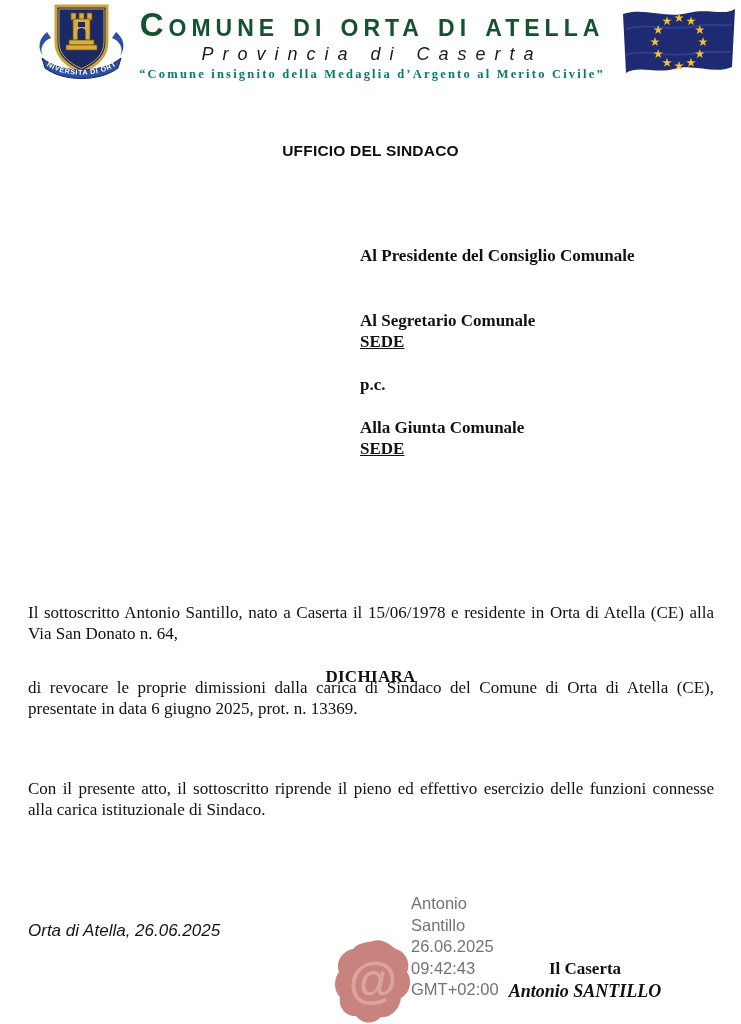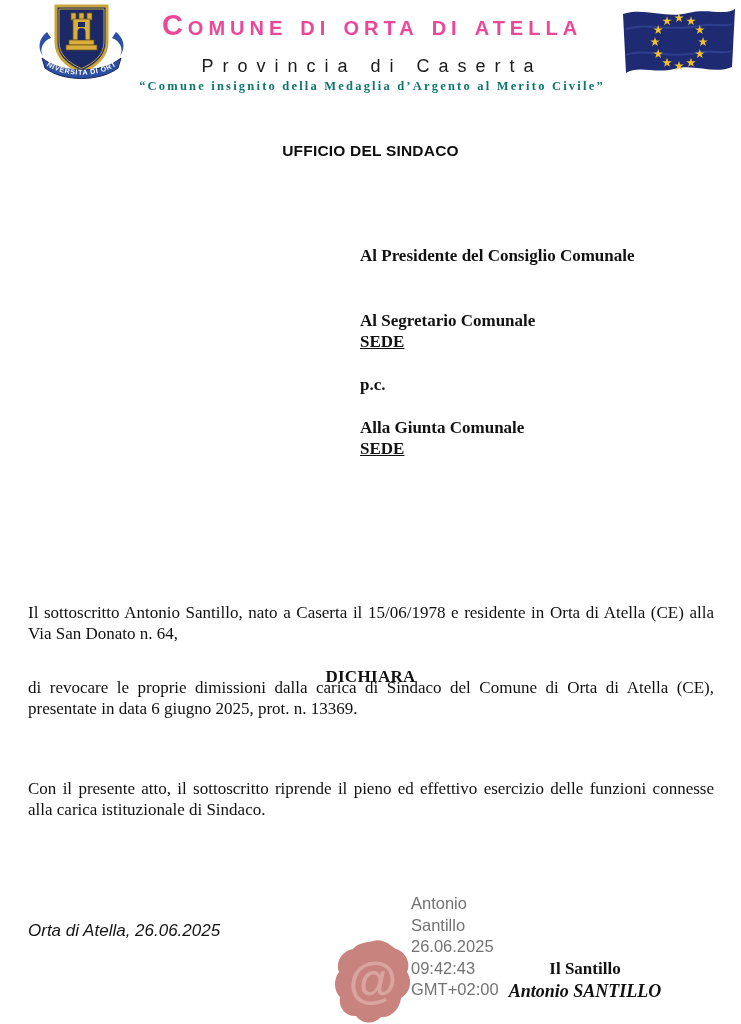--- a/index.html
+++ b/index.html
@@ -21,35 +21,36 @@
   .eu-flag { position: absolute; left: 618px; top: 5px; width: 122px; height: 75px; }
   .head-text {
     position: absolute; left: 128px; top: 10px; width: 488px;
     text-align: center;
   }
   .head-title {
     font-family: "Liberation Sans", sans-serif;
     font-variant: small-caps;
     text-transform: lowercase;
     font-weight: bold;
-    font-size: 29px;
+    font-size: 33px;
     letter-spacing: 5px;
     line-height: 30px;
     white-space: nowrap;
-    color: #ec4899;
+    color: #14532d;
   }
   .head-title::first-letter { text-transform: uppercase; }
   .head-sub {
     font-family: "Liberation Sans", sans-serif;
     font-size: 18px;
     letter-spacing: 9px;
     line-height: 20px;
-    margin-top: 16px;
+    margin-top: 4px;
     white-space: nowrap;
     color: #1b1b1b;
+    font-style: italic;
   }
   .head-motto {
     font-family: "Liberation Serif", serif;
     font-weight: 600;
     font-size: 12.5px;
     letter-spacing: 2.2px;
     margin-top: 3px;
     white-space: nowrap;
     color: #0f766e;
   }
@@ -214,17 +215,17 @@
 
   <div class="sig-block">
     <div>Antonio</div>
     <div>Santillo</div>
     <div>26.06.2025</div>
     <div>09:42:43</div>
     <div>GMT+02:00</div>
   </div>
 
   <div class="signer">
-    <div class="signer-title">Il Santillo</div>
+    <div class="signer-title">Il Caserta</div>
     <div class="signer-name">Antonio SANTILLO</div>
   </div>
 
 </div>
 
 </body></html>

